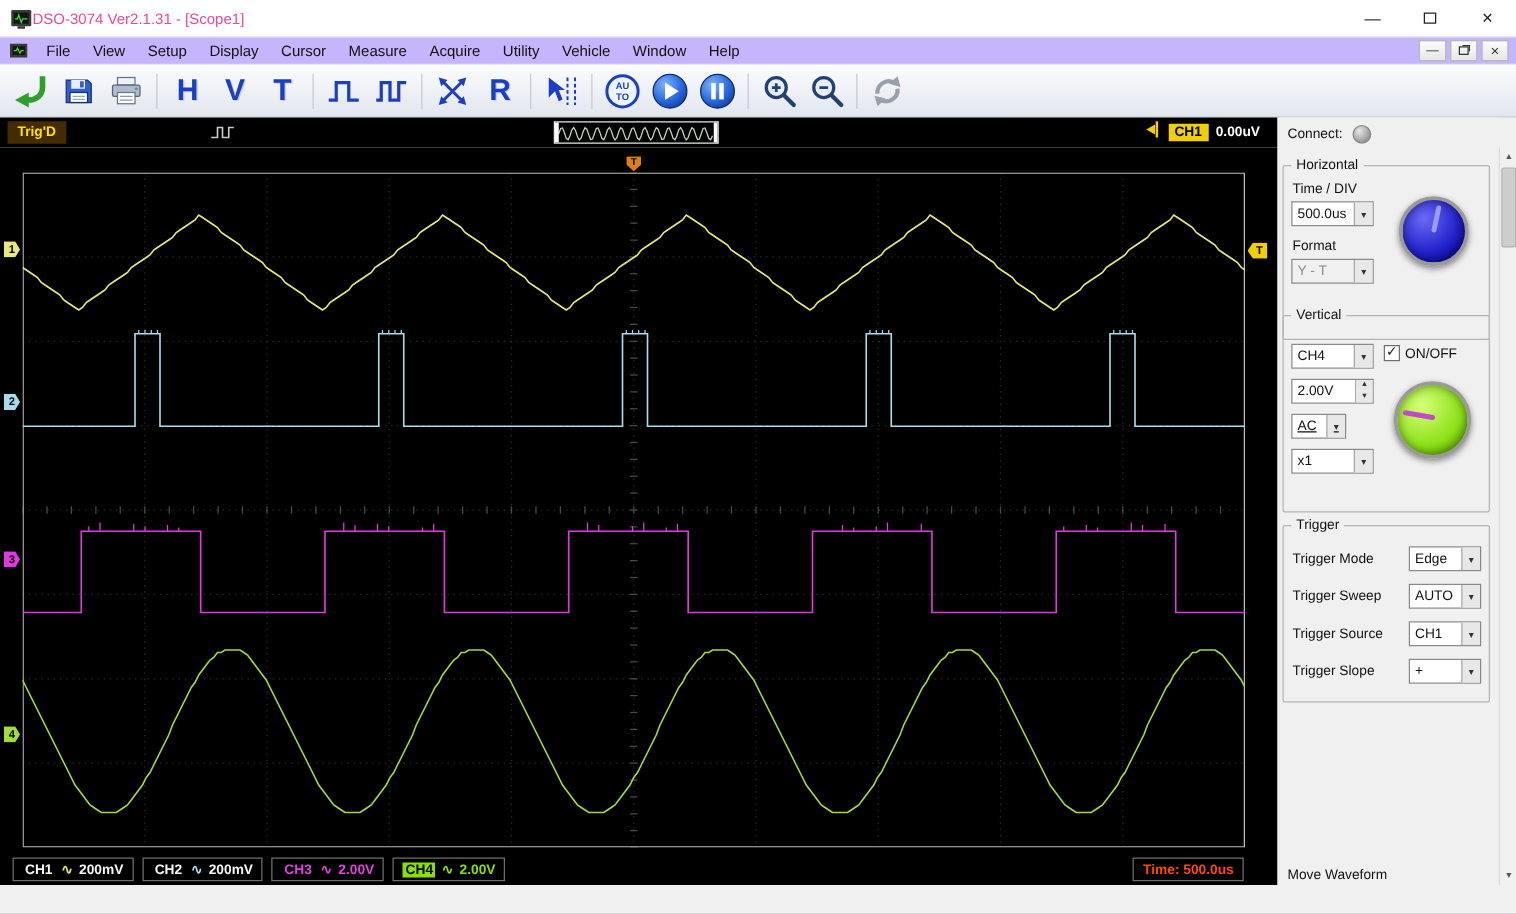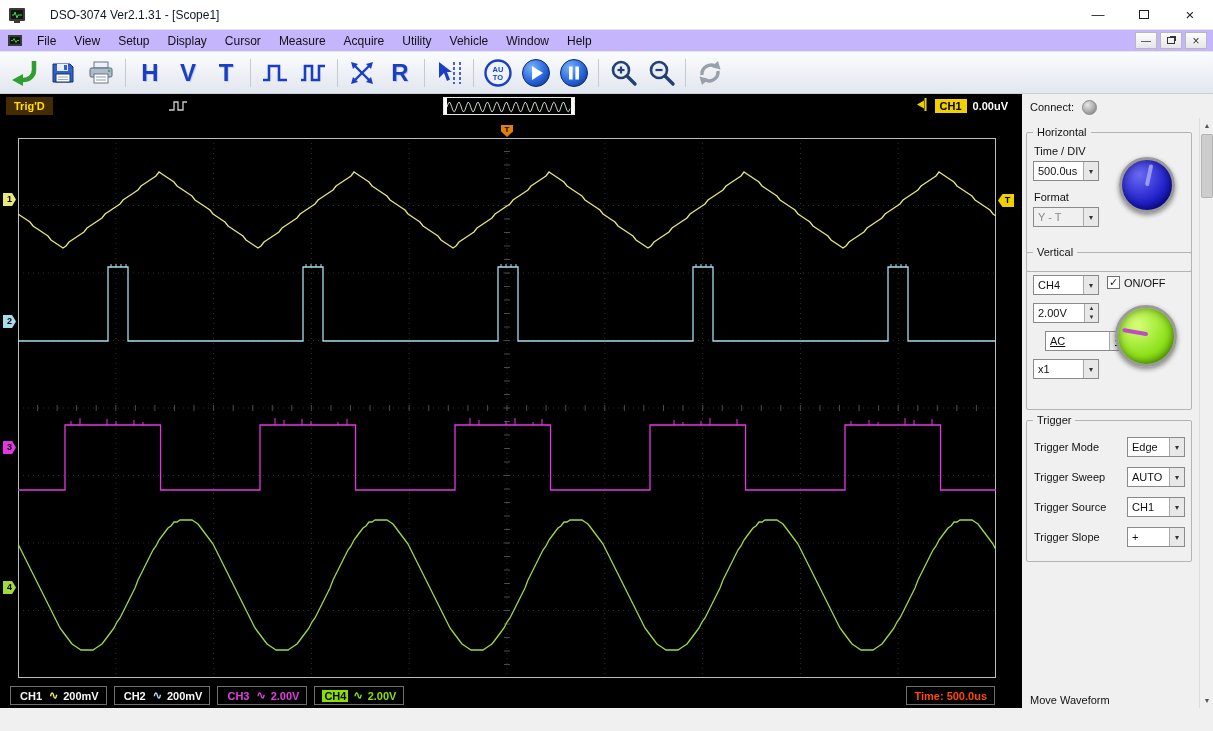--- a/index.html
+++ b/index.html
@@ -3,21 +3,21 @@
 <meta charset="utf-8">
 <style>
   * { margin:0; padding:0; box-sizing:border-box; cursor:default; }
   html,body { width:1213px; height:731px; overflow:hidden; }
   body { font-family:"Liberation Sans", sans-serif; background:#f0f0f0; position:relative; }
   .app { position:absolute; left:0; top:0; width:1213px; height:731px; background:#f0f0f0; }
 
   
   .titlebar { position:absolute; left:0; top:0; width:1213px; height:30px; background:#ffffff; border-bottom:1px solid #e2e2e2; display:flex; align-items:center; }
   .app-icon { margin-left:8px; width:18px; height:18px; display:inline-flex; }
-  .title-text { margin-left:24px; font-size:12px; color:#0f172a; }
+  .title-text { margin-left:0; font-size:12px; color:#ec4899; }
   .win-controls { position:absolute; right:0; top:0; height:29px; display:flex; }
   .win-btn { width:46px; height:29px; display:flex; align-items:center; justify-content:center; font-size:13px; color:#222; }
   .max-box { width:10px; height:9px; border:1px solid #222; }
 
   
   .menubar { position:absolute; left:0; top:30px; width:1213px; height:22px; background:#c4b5fd; display:flex; align-items:center; border-bottom:1px solid #e6e6e6; }
   .mdi-icon { margin:0 6px 0 8px; display:inline-flex; }
   .menu-item { padding:2px 9px; font-size:12px; color:#111; }
   .mdi-controls { position:absolute; right:6px; top:2px; display:flex; gap:3px; }
   .mdi-btn { width:22px; height:17px; border:1px solid #b8b8b8; background:linear-gradient(#fdfdfd,#e6e6e6); display:flex; align-items:center; justify-content:center; font-size:10px; color:#333; }
@@ -538,21 +538,21 @@
         <span class="checkbox">✓</span>
         <span>ON/OFF</span>
       </div>
       <div class="spinner" style="left:6px; top:50px;">
         <span class="sp-val">2.00V</span>
         <span class="sp-btns">
             <span>▲</span>
             <span>▼</span>
           </span>
       </div>
-      <div class="dropdown" style="left:18px; top:78px; width:80px;text-decoration:underline;">
+      <div class="dropdown" style="left:6px; top:78px; width:44px;text-decoration:underline;">
         <span class="dd-val">AC</span>
           <span class="dd-arrow">▾</span>
       </div>
       <div class="dropdown" style="left:6px; top:106px; width:66px;">
         <span class="dd-val">x1</span>
           <span class="dd-arrow">▾</span>
       </div>
       <div class="knob knob-green">
           <span class="knob-pointer"></span>
         </div>

